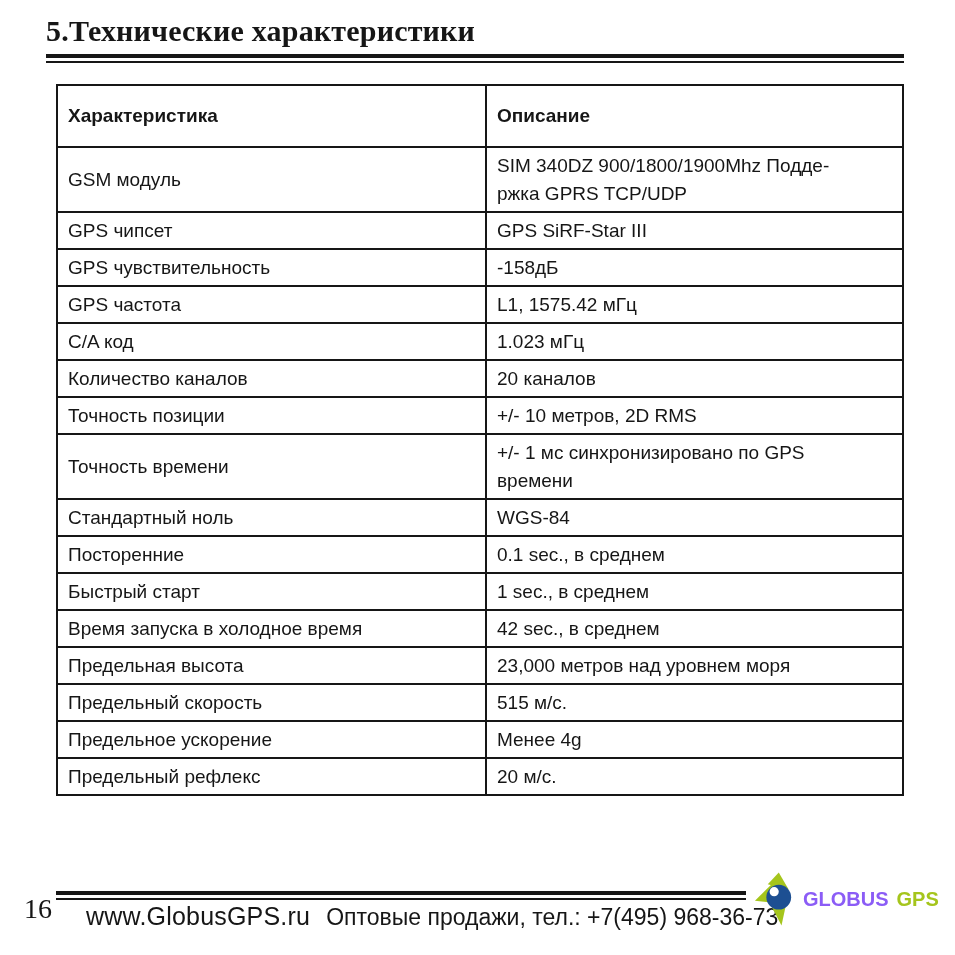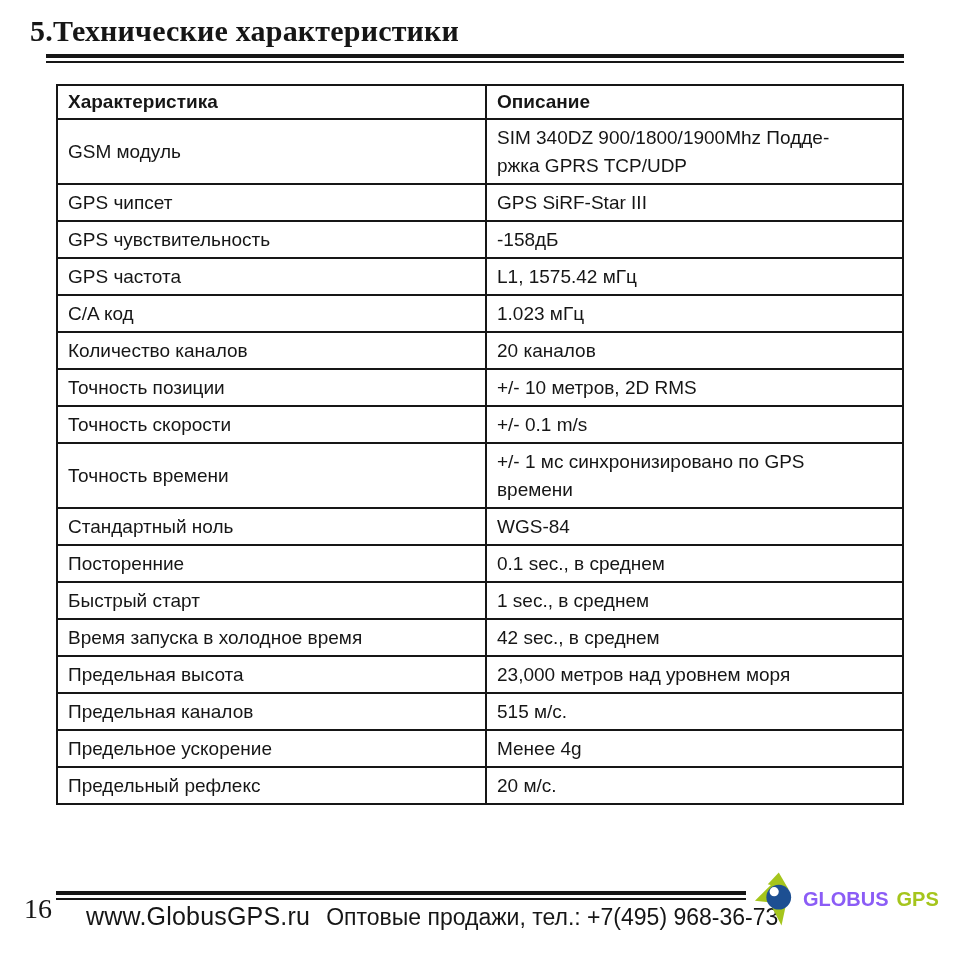--- a/index.html
+++ b/index.html
@@ -15,21 +15,21 @@
   .page {
     position: relative;
     width: 955px;
     height: 955px;
     background: #ffffff;
   }
 
   
   .title {
     position: absolute;
-    left: 30px;
+    left: 46px;
     top: 14px;
     margin: 0;
     font-family: "Liberation Serif", serif;
     font-weight: bold;
     font-size: 30px;
     letter-spacing: 0.2px;
     color: #161616;
   }
   .title-rule {
     position: absolute;
@@ -55,21 +55,21 @@
   }
   table.specs col.col-name { width: 429px; }
   table.specs th, table.specs td {
     border: 2.5px solid #161616;
     padding: 3.5px 10px;
     vertical-align: middle;
     text-align: left;
   }
   table.specs th {
     font-weight: bold;
-    padding: 2px 10px;
+    padding: 16px 10px;
   }
   table.specs td.c2 { white-space: pre-line; }
 
   
   .page-number {
     position: absolute;
     left: 24px;
     top: 893px;
     font-family: "Liberation Serif", serif;
     font-size: 28px;
@@ -161,24 +161,20 @@
         </tr>
       <tr>
           <td class="c1">Количество каналов</td>
           <td class="c2">20 каналов</td>
         </tr>
       <tr>
           <td class="c1">Точность позиции</td>
           <td class="c2">+/- 10 метров, 2D RMS</td>
         </tr>
       <tr>
-          <td class="c1">Точность скорости</td>
-          <td class="c2">+/- 0.1 m/s</td>
-        </tr>
-      <tr>
           <td class="c1">Точность времени</td>
           <td class="c2">+/- 1 мс синхронизировано по GPS
 времени</td>
         </tr>
       <tr>
           <td class="c1">Стандартный ноль</td>
           <td class="c2">WGS-84</td>
         </tr>
       <tr>
           <td class="c1">Посторенние</td>
@@ -190,21 +186,21 @@
         </tr>
       <tr>
           <td class="c1">Время запуска в холодное время</td>
           <td class="c2">42 sec., в среднем</td>
         </tr>
       <tr>
           <td class="c1">Предельная высота</td>
           <td class="c2">23,000 метров над уровнем моря</td>
         </tr>
       <tr>
-          <td class="c1">Предельная каналов</td>
+          <td class="c1">Предельный скорость</td>
           <td class="c2">515 м/с.</td>
         </tr>
       <tr>
           <td class="c1">Предельное ускорение</td>
           <td class="c2">Менее 4g</td>
         </tr>
       <tr>
           <td class="c1">Предельный рефлекс</td>
           <td class="c2">20 м/с.</td>
         </tr>

